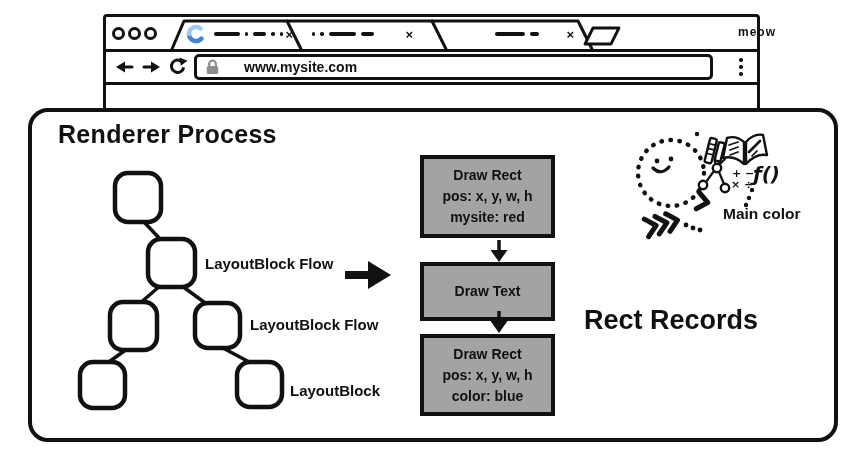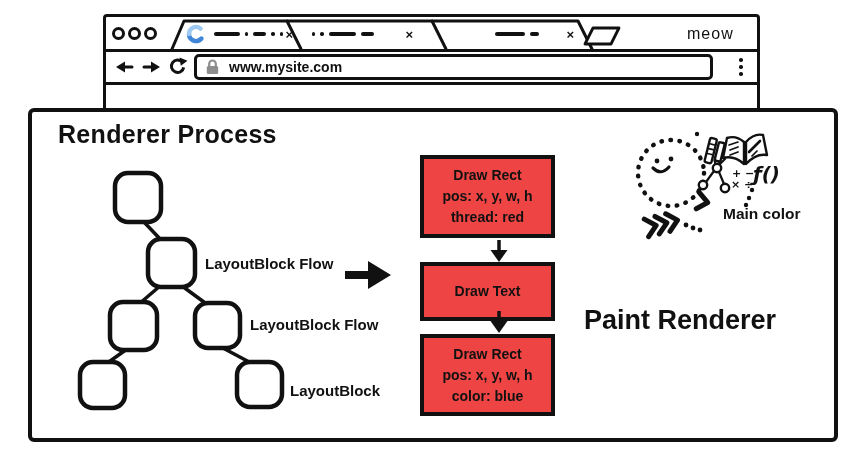--- a/index.html
+++ b/index.html
@@ -14,42 +14,42 @@
   .lights { left:6px; top:10px; display:flex; gap:3px; }
   .light { width:13px; height:13px; border:3.4px solid #111; border-radius:50%; background:#fff; }
   .tabsvg path, .tabsvg line { stroke:#111; stroke-width:3; fill:none;
           stroke-linecap:round; stroke-linejoin:round; }
   .tabsvg polygon { fill:#fff; stroke:#111; stroke-width:2.8; stroke-linejoin:round; }
   .tabc { display:flex; align-items:center; height:22px; top:6px; }
   .tclose { margin-left:auto; font-weight:700; font-size:13px; line-height:1; cursor:default; }
   .tdash { display:inline-block; height:3.5px; background:#111; border-radius:2px; margin:0 2.5px; }
   .tdot  { display:inline-block; width:3.5px; height:3.5px; background:#111; border-radius:50%; margin:0 2.5px; }
   .pat { display:flex; align-items:center; }
-  .sig { left:581px; top:8px; font-size:16px; font-weight:400; letter-spacing:1px; }
+  .sig { left:632px; top:8px; font-size:12px; font-weight:700; letter-spacing:1px; }
 
   .addrrow { left:0; top:35px; width:651px; height:33px; border-bottom:3px solid #111;
              display:flex; align-items:center; padding-left:10px; }
   .navbtn { display:flex; align-items:center; justify-content:center; margin-right:8px; }
   .addrinput { width:519px; height:26px; border:3px solid #111; border-radius:5px;
                display:flex; align-items:center; padding-left:7px; margin-left:6px; background:#fff; }
-  .urltxt { margin-left:8px; font-size:14px; font-weight:700; }
+  .urltxt { margin-left:23px; font-size:14px; font-weight:700; }
   .menudots { margin-left:auto; margin-right:14px; display:flex; flex-direction:column; gap:3.5px; }
   .menudots i { width:3.6px; height:3.6px; background:#111; border-radius:50%; }
 
   
   .panel { left:28px; top:108px; width:810px; height:334px; background:#fff;
-           border:4px solid #111; border-radius:6px; z-index:2; }
+           border:4px solid #111; border-radius:20px; z-index:2; }
   .ptitle { left:26px; top:8px; font-size:25px; font-weight:700; letter-spacing:.3px; white-space:nowrap; }
 
   .tree .node { fill:#fff; stroke:#111; stroke-width:4.5; }
   .tree .edge { stroke:#111; stroke-width:3.5; stroke-linecap:round; }
   .tree .bigarrow { fill:#111; }
   .tlabel { font-size:15px; font-weight:700; white-space:nowrap;text-align:center; }
 
-  .rbox { left:388px; width:135px; border:4px solid #111; background:#ef4444;
+  .rbox { left:388px; width:135px; border:4px solid #111; background:#a3a3a3;
           display:flex; flex-direction:column; justify-content:center; align-items:center;
           text-align:center; font-weight:700; font-size:14px; line-height:1.5; }
   .darrow line { stroke:#111; stroke-width:3.5; }
   .darrow polygon { fill:#111; }
   .precords { left:552px; top:193px; font-size:27px; font-weight:700; white-space:nowrap; }
 
   .mt .dotring { fill:none; stroke:#111; stroke-width:4.5; stroke-dasharray:.5 8.6; stroke-linecap:round; }
   .mt .inkfill { fill:#111; }
   .mt .smile { fill:none; stroke:#111; stroke-width:3.2; stroke-linecap:round; }
   .mt .chev { fill:none; stroke:#111; stroke-width:5; stroke-linecap:round; stroke-linejoin:round; }
@@ -173,21 +173,21 @@
       <polygon class="bigarrow" points="285,111 308,111 308,101 331,115 308,129 308,119 285,119"></polygon>
     </svg>
 
     <div class="tlabel abs" style="left:173px; top:143px;">LayoutBlock Flow</div>
     <div class="tlabel abs" style="left:218px; top:204px;">LayoutBlock Flow</div>
     <div class="tlabel abs" style="left:258px; top:270px;">LayoutBlock</div>
 
     <div class="rbox abs" style="top:43px; height:83px;">
       <div>Draw Rect</div>
       <div>pos: x, y, w, h</div>
-      <div>thread: red</div>
+      <div>mysite: red</div>
     </div>
 
     <svg class="abs darrow" style="left:456px; top:128px;" width="22" height="22" viewBox="0 0 22 22">
       <line x1="11" y1="0" x2="11" y2="11"></line>
       <polygon points="2.5,10 19.5,10 11,22"></polygon>
     </svg>
 
     <div class="rbox abs" style="top:150px; height:59px;">
       <div>Draw Text</div>
     </div>
@@ -196,21 +196,21 @@
       <line x1="11" y1="0" x2="11" y2="11"></line>
       <polygon points="2.5,10 19.5,10 11,22"></polygon>
     </svg>
 
     <div class="rbox abs" style="top:222px; height:82px;">
       <div>Draw Rect</div>
       <div>pos: x, y, w, h</div>
       <div>color: blue</div>
     </div>
 
-    <div class="precords abs">Paint Renderer</div>
+    <div class="precords abs">Rect Records</div>
 
     <svg class="abs mt" style="left:596px; top:18px;" width="200" height="112" viewBox="0 0 200 112">
       <circle class="inkfill" cx="69" cy="4" r="2.2"></circle>
       <ellipse class="dotring" cx="43" cy="43" rx="33" ry="33"></ellipse>
       <circle class="inkfill" cx="29" cy="31" r="2.4"></circle>
       <circle class="inkfill" cx="43" cy="29" r="2.4"></circle>
       <path class="smile" d="M25,38 Q33,46 41,37"></path>
 
       <g transform="rotate(14 86 22)">
         <rect class="bookp" x="79" y="9" width="7" height="25" rx="2"></rect>

